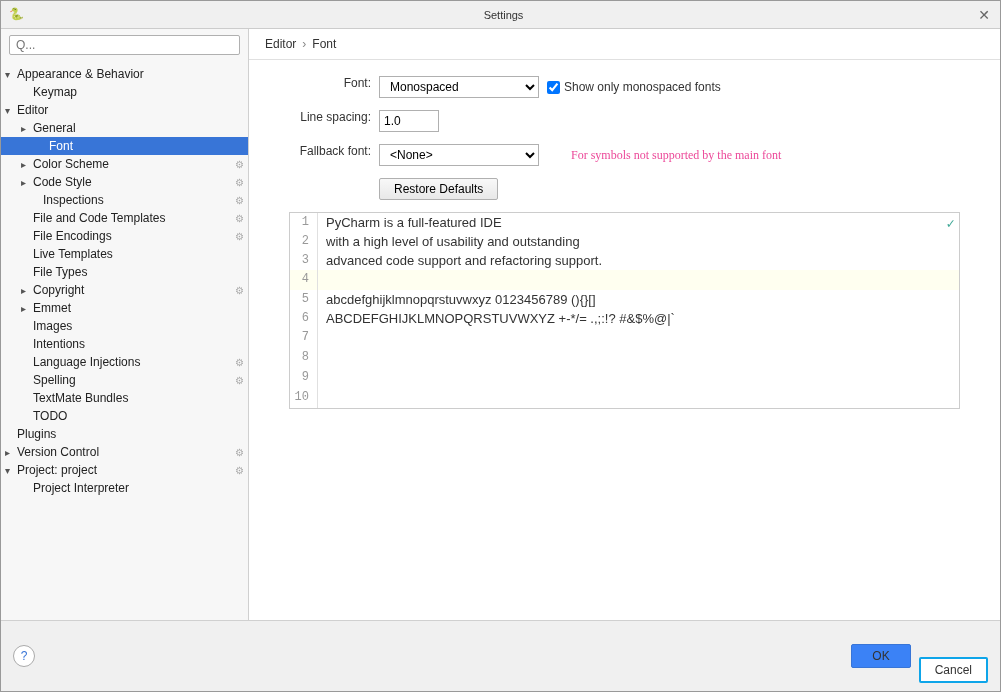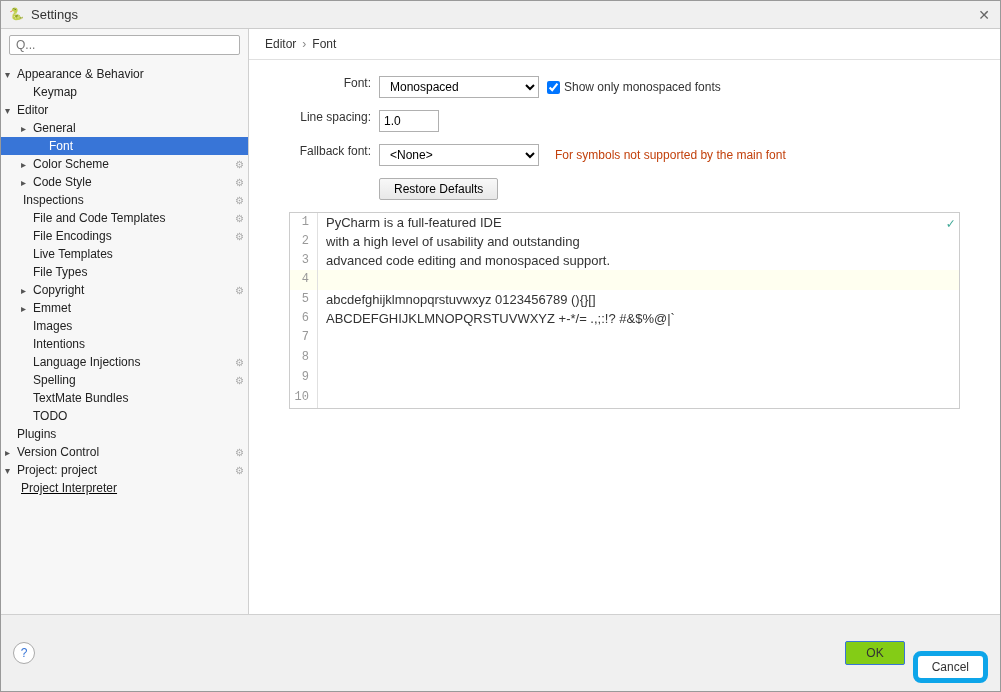--- a/index.html
+++ b/index.html
@@ -2,21 +2,21 @@
 <html><head>
   <meta charset="utf-8">
   <style>
     * { box-sizing: border-box; margin: 0; padding: 0; }
     body { font-family: 'Segoe UI', Arial, sans-serif; font-size: 12px; background: #f0f0f0; width: 1001px; height: 692px; overflow: hidden; }
 
     .window { width: 1001px; height: 692px; background: #f0f0f0; display: flex; flex-direction: column; border: 1px solid #999; }
 
     .title-bar { background: #f0f0f0; height: 28px; display: flex; align-items: center; padding: 0 8px; border-bottom: 1px solid #ccc; }
     .title-bar-icon { width: 16px; height: 16px; margin-right: 6px; }
-    .title-bar-text { font-size: 13px; color: #333; flex: 1; }
+    .title-bar-text { font-size: 11px; color: #333; flex: 1; text-align: center; }
     .title-bar-close { width: 16px; height: 16px; cursor: pointer; display: flex; align-items: center; justify-content: center; font-size: 14px; color: #666; }
 
     .content { display: flex; flex: 1; overflow: hidden; }
 
     
     .sidebar { width: 248px; background: #f7f7f7; border-right: 1px solid #d0d0d0; display: flex; flex-direction: column; overflow: hidden; }
     .search-box { margin: 6px 8px; border: 1px solid #b0b0b0; background: white; display: flex; align-items: center; padding: 2px 6px; border-radius: 2px; }
     .search-input { border: none; outline: none; font-size: 12px; flex: 1; background: transparent; }
 
     .tree { flex: 1; overflow-y: auto; padding: 4px 0; }
@@ -36,39 +36,39 @@
     .settings-content { padding: 16px 20px; flex: 1; overflow-y: auto; }
 
     .form-row { display: flex; align-items: flex-start; margin-bottom: 12px; }
     .form-label { width: 110px; font-size: 12px; color: #333; text-align: right; padding-right: 8px; }
     .form-control { display: flex; align-items: center; gap: 8px; }
     .select-box { width: 160px; padding: 2px 6px; border: 1px solid #b0b0b0; background: white; font-size: 12px; height: 22px; }
     .text-input { width: 60px; padding: 2px 4px; border: 1px solid #b0b0b0; font-size: 12px; height: 22px; }
     .checkbox-label { display: flex; align-items: center; gap: 4px; font-size: 12px; color: #333; }
     .checkbox-label input { margin: 0; }
 
-    .fallback-note { font-size: 12px; color: #c2410c; margin-left: 8px; }
+    .fallback-note { font-size: 12px; color: #ec4899; margin-left: 24px; font-family: Liberation Serif, serif; }
 
     .enable-ligatures-row { margin-bottom: 14px; }
 
     .restore-btn { padding: 3px 14px; border: 1px solid #b0b0b0; background: linear-gradient(to bottom, #f8f8f8, #e8e8e8); font-size: 12px; cursor: pointer; border-radius: 2px; }
 
     
     .preview-container { margin: 12px 20px; border: 1px solid #ccc; background: white; font-family: 'Courier New', monospace; font-size: 14px; position: relative; }
     .preview-check { position: absolute; top: 2px; right: 4px; color: #4a9; font-size: 14px; }
     .preview-line { display: flex; }
     .line-num { width: 28px; text-align: right; padding-right: 8px; color: #999; font-size: 12px; border-right: 1px solid #e0e0e0; padding-top: 2px; padding-bottom: 2px; user-select: none; font-family: 'Courier New', monospace; }
     .line-code { padding: 2px 8px; font-size: 13px; font-family: Liberation Sans, sans-serif; white-space: pre; color: #333; }
     .preview-line.highlighted { background: #fffff0; }
     .preview-line.empty { min-height: 20px; }
 
     
     .bottom-bar { display: flex; justify-content: flex-end; align-items: center; padding: 8px 12px; border-top: 1px solid #d0d0d0; background: #f0f0f0; gap: 8px; }
-    .btn-ok { padding: 4px 20px; background: #84cc16; border: 1px solid #3875d7; color: #333; font-size: 12px; cursor: pointer; border-radius: 2px; }
-    .btn-cancel { padding: 4px 14px; background: white; border: 5px solid #0ea5e9; color: #333; font-size: 12px; cursor: pointer; border-radius: 8px; margin-top: 28px; }
+    .btn-ok { padding: 4px 20px; background: #3b82f6; border: 1px solid #3875d7; color: #333; font-size: 12px; cursor: pointer; border-radius: 2px; }
+    .btn-cancel { padding: 4px 14px; background: white; border: 2px solid #0ea5e9; color: #333; font-size: 12px; cursor: pointer; border-radius: 2px; margin-top: 28px; }
     .btn-help { width: 22px; height: 22px; border-radius: 50%; border: 1px solid #aaa; background: white; color: #3875d7; font-size: 12px; cursor: pointer; display: flex; align-items: center; justify-content: center; margin-right: auto; }
   </style>
 </head>
 <body>
 
 <div class="window">
 
   <div class="title-bar">
     <span class="title-bar-icon">🐍</span>
     <span class="title-bar-text">Settings</span>
@@ -105,21 +105,21 @@
           <div class="tree-item" style="padding-left: 20px;">
             <span class="arrow">▸</span>
             <span class="label">Color Scheme</span>
             <span class="settings-icon">⚙</span>
           </div>
           <div class="tree-item" style="padding-left: 20px;">
             <span class="arrow">▸</span>
             <span class="label">Code Style</span>
             <span class="settings-icon">⚙</span>
           </div>
-          <div class="tree-item" style="padding-left: 10px;">
+          <div class="tree-item" style="padding-left: 10px; margin-left: 20px;">
             <span class="arrow"></span>
             <span class="label">Inspections</span>
             <span class="settings-icon">⚙</span>
           </div>
           <div class="tree-item" style="padding-left: 20px;">
             <span class="arrow"></span>
             <span class="label">File and Code Templates</span>
             <span class="settings-icon">⚙</span>
           </div>
           <div class="tree-item" style="padding-left: 20px;">
@@ -177,21 +177,21 @@
           <div class="tree-item" style="padding-left: 4px;">
             <span class="arrow">▸</span>
             <span class="label">Version Control</span>
             <span class="settings-icon">⚙</span>
           </div>
           <div class="tree-item" style="padding-left: 4px;">
             <span class="arrow">▾</span>
             <span class="label">Project: project</span>
             <span class="settings-icon">⚙</span>
           </div>
-          <div class="tree-item" style="padding-left: 8px; text-decoration: underline;">
+          <div class="tree-item" style="padding-left: 20px;">
             <span class="arrow"></span>
             <span class="label">Project Interpreter</span>
           </div>
         </div>
     </div>
 
     <div class="main">
 
       <div class="breadcrumb">
         <span>Editor</span>
@@ -246,21 +246,21 @@
               <div class="preview-line">
                 <span class="line-num">1</span>
                 <span class="line-code">PyCharm is a full-featured IDE</span>
               </div>
               <div class="preview-line">
                 <span class="line-num">2</span>
                 <span class="line-code">with a high level of usability and outstanding</span>
               </div>
               <div class="preview-line">
                 <span class="line-num">3</span>
-                <span class="line-code">advanced code editing and monospaced support.</span>
+                <span class="line-code">advanced code support and refactoring support.</span>
               </div>
               <div class="preview-line highlighted empty">
                 <span class="line-num">4</span>
                 <span class="line-code"></span>
               </div>
               <div class="preview-line">
                 <span class="line-num">5</span>
                 <span class="line-code">abcdefghijklmnopqrstuvwxyz 0123456789 (){}[]</span>
               </div>
               <div class="preview-line">

